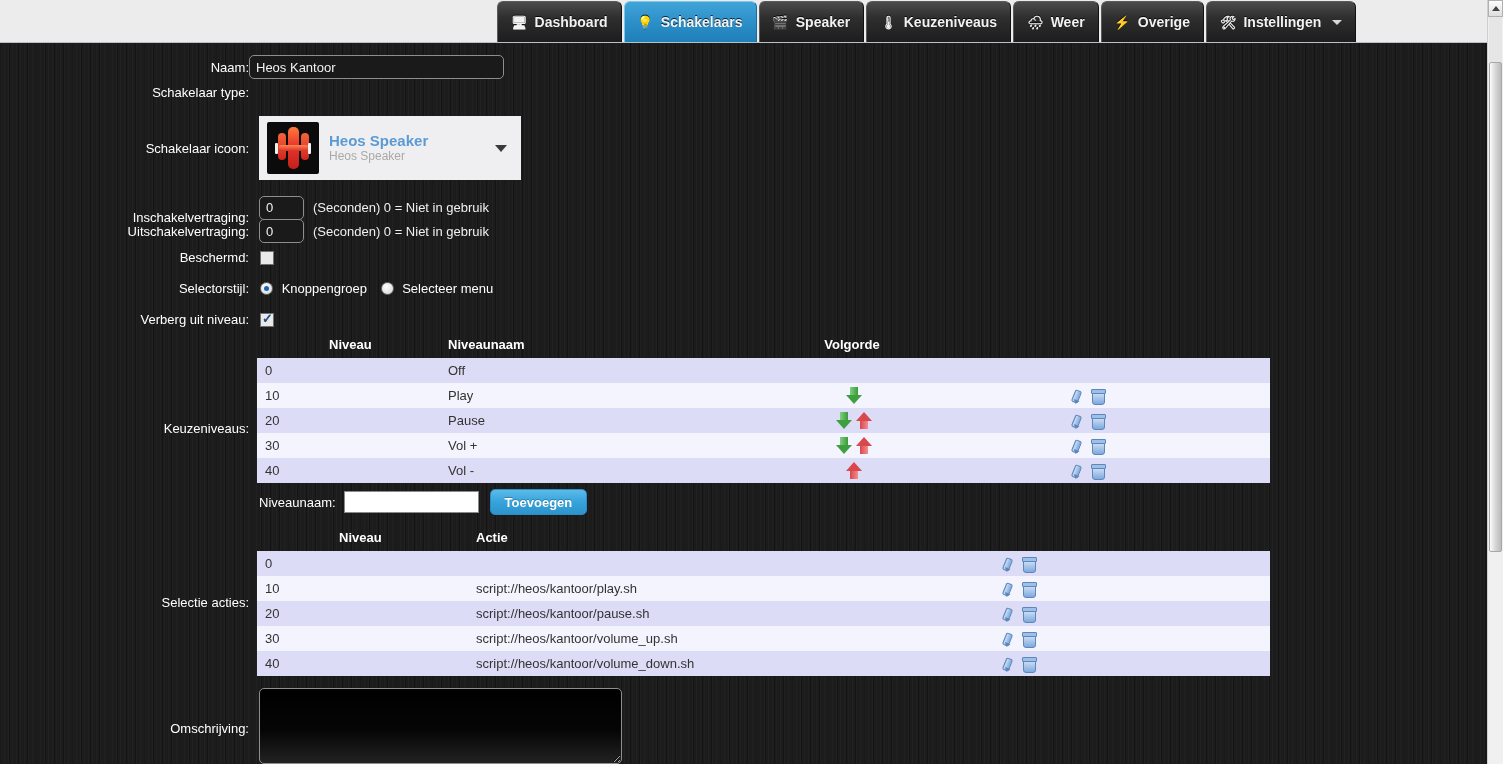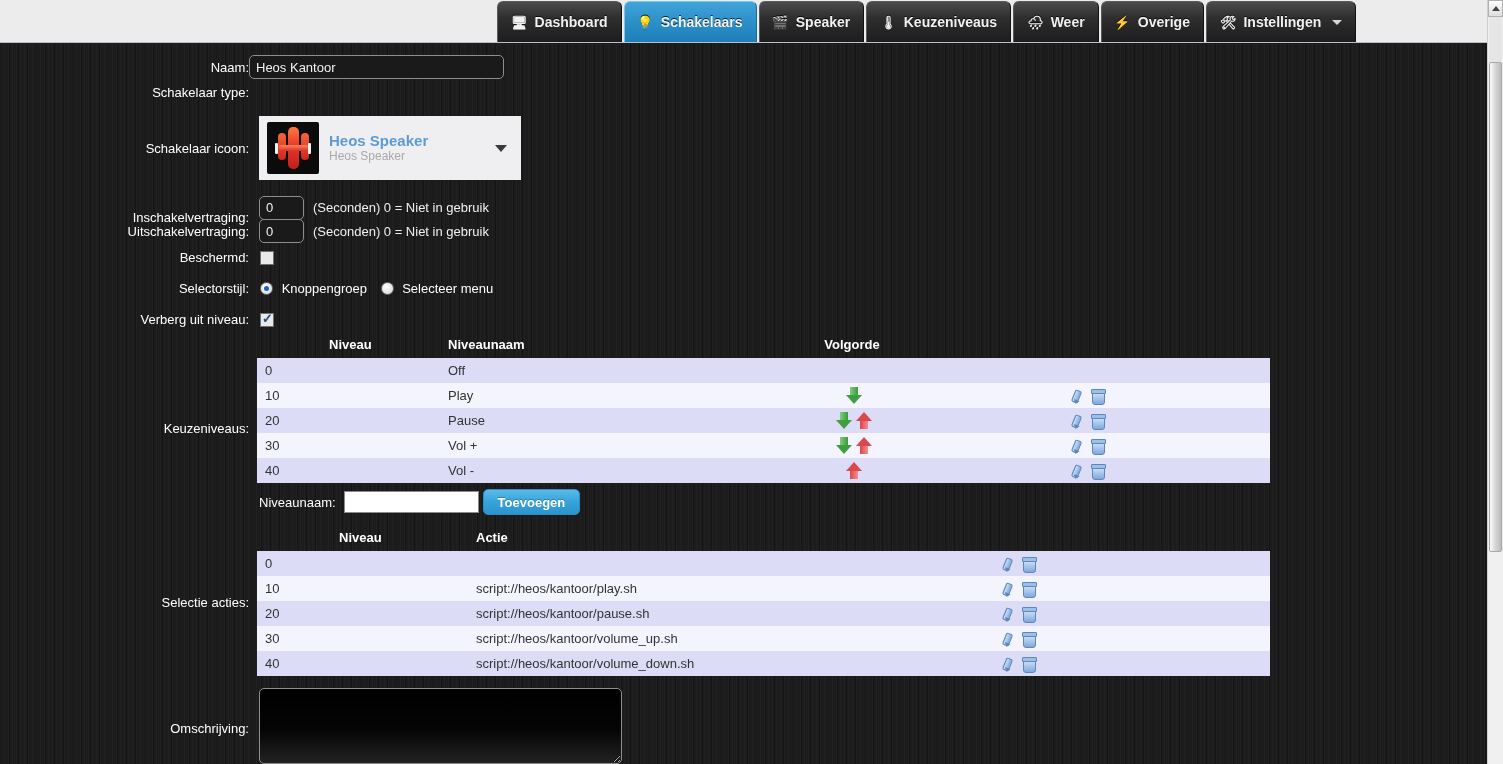--- a/index.html
+++ b/index.html
@@ -391,21 +391,21 @@
         <td style="padding-left:6px;">Vol -</td>
         <td style="text-align:center;"><span class="ico arr up"><i></i><b></b></span></td>
         <td style="padding-left:22px;"><span class="ico pencil"></span><span class="ico trash"></span></td>
       </tr>
     </tbody>
 </table>
 
 <div class="frow" style="left:259px; top:489px;">
   <span style="color:#fff; font-size:13px;">Niveaunaam:</span>
   <input class="wtext" style="margin-left: 8px;" value="">
-  <button class="addbtn" style="margin-left:4px;text-align:center;">Toevoegen</button>
+  <button class="addbtn" style="margin-left:11px;text-align:center;">Toevoegen</button>
 </div>
 
 <div class="flabel" style="position:absolute; left:110px; top:595px; width:139px;">Selectie acties:</div>
 
 <table class="gtable" id="actions-table" style="left:257px; top:530px; width:1013px;">
   <colgroup>
       <col style="width:213px">
       <col style="width:530px">
       <col style="width:270px">
     </colgroup>

